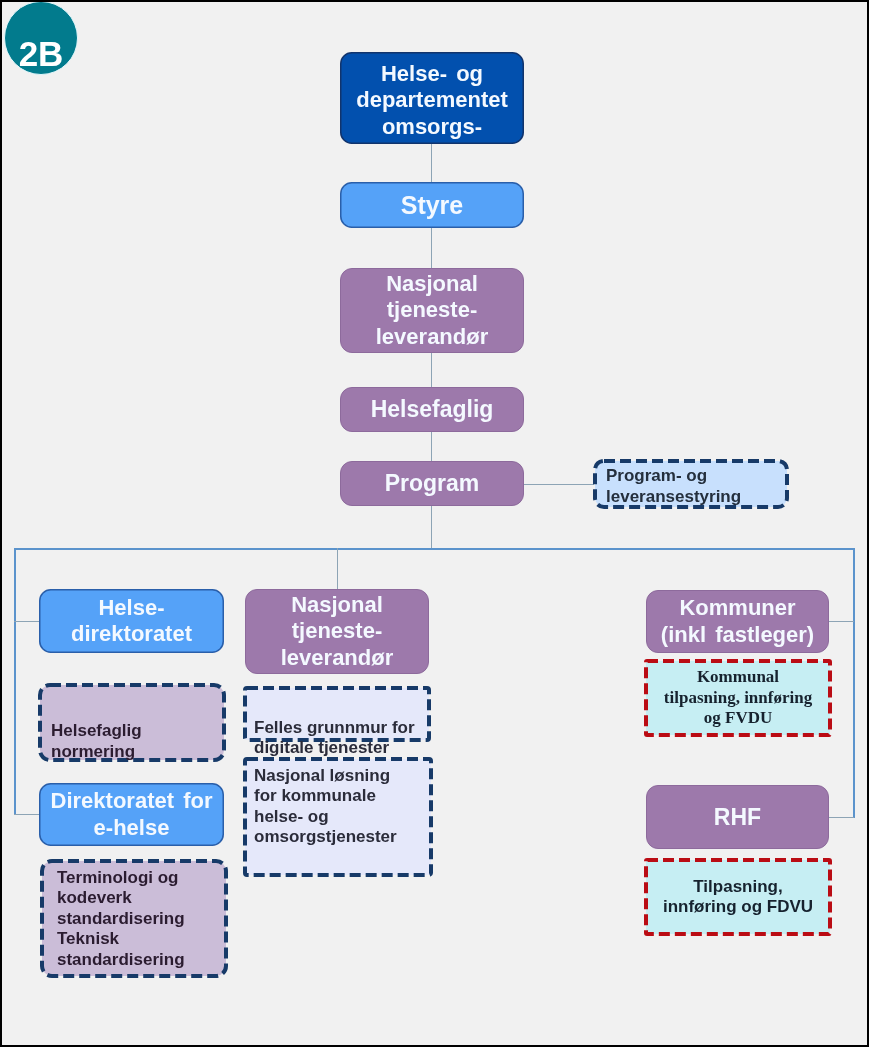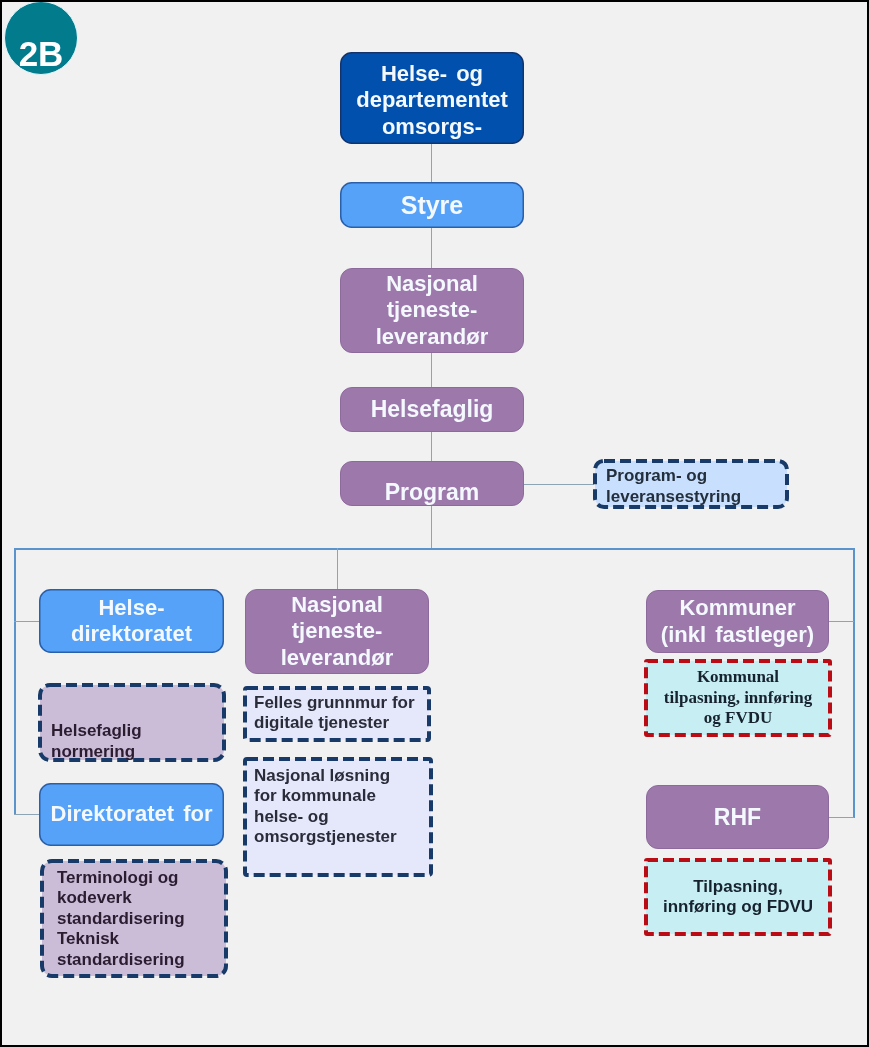--- a/index.html
+++ b/index.html
@@ -102,21 +102,21 @@
         <div>
           <div>Helsefaglig</div>
         </div>
       </div>
   </div>
 
   <div class="node" style="left:340px;top:461px;width:184px;height:45px;">
     <svg width="184" height="45">
       <rect x="0.5" y="0.5" width="183" height="44" rx="11.5" ry="11.5" fill="#9d79ab" stroke="#8d6a9c" stroke-width="1"></rect>
     </svg>
-    <div class="txt white" style="font-size:23px;align-items:flex-end;">
+    <div class="txt white" style="font-size:23px;">
         <div>
           <div>Program</div>
         </div>
       </div>
   </div>
 
   <div class="node" style="left:593px;top:459px;width:196px;height:50px;">
     <svg width="196" height="50">
       <rect x="2" y="2" width="192" height="46" rx="9" ry="9" fill="#c8e0fd" stroke="#173a68" stroke-width="4" stroke-dasharray="11 5"></rect>
     </svg>
@@ -152,20 +152,21 @@
       </div>
   </div>
 
   <div class="node" style="left:39px;top:783px;width:185px;height:63px;">
     <svg width="185" height="63">
       <rect x="0.75" y="0.75" width="183.5" height="61.5" rx="11" ry="11" fill="#55a2f8" stroke="#2a5faa" stroke-width="1.5"></rect>
     </svg>
     <div class="txt white" style="font-size:22px;line-height:1.2;">
         <div>
           <div>Direktoratet for</div>
+          <div>e-helse</div>
         </div>
       </div>
   </div>
 
   <div class="node" style="left:40px;top:859px;width:188px;height:119px;">
     <svg width="188" height="119">
       <rect x="2" y="2" width="184" height="115" rx="10" ry="10" fill="#cbbdd8" stroke="#173a68" stroke-width="4" stroke-dasharray="11 5"></rect>
     </svg>
     <div class="txt" style="font-size:17px;line-height:1.2;color:#2b1c30;text-align:left;justify-content:flex-start;align-items:flex-start;padding-left:17px;padding-top:9px;">
         <div>
@@ -188,21 +189,21 @@
           <div>tjeneste-</div>
           <div>leverandør</div>
         </div>
       </div>
   </div>
 
   <div class="node" style="left:243px;top:686px;width:188px;height:56px;">
     <svg width="188" height="56">
       <rect x="2" y="2" width="184" height="52" rx="2" ry="2" fill="#e5e8fa" stroke="#173a68" stroke-width="4" stroke-dasharray="11 5"></rect>
     </svg>
-    <div class="txt" style="font-size:17px;line-height:1.2;color:#2b2c3a;text-align:left;justify-content:flex-start;align-items:flex-start;padding-left:11px;padding-top:7px;">
+    <div class="txt" style="font-size:17px;line-height:1.2;color:#2b2c3a;text-align:left;justify-content:flex-start;align-items:flex-start;padding-left:11px;padding-top:7px;margin-top:25px;">
         <div>
           <div>Felles grunnmur for</div>
           <div>digitale tjenester</div>
         </div>
       </div>
   </div>
 
   <div class="node" style="left:243px;top:757px;width:190px;height:120px;">
     <svg width="190" height="120">
       <rect x="2" y="2" width="186" height="116" rx="2" ry="2" fill="#e5e8fa" stroke="#173a68" stroke-width="4" stroke-dasharray="11 5"></rect>

